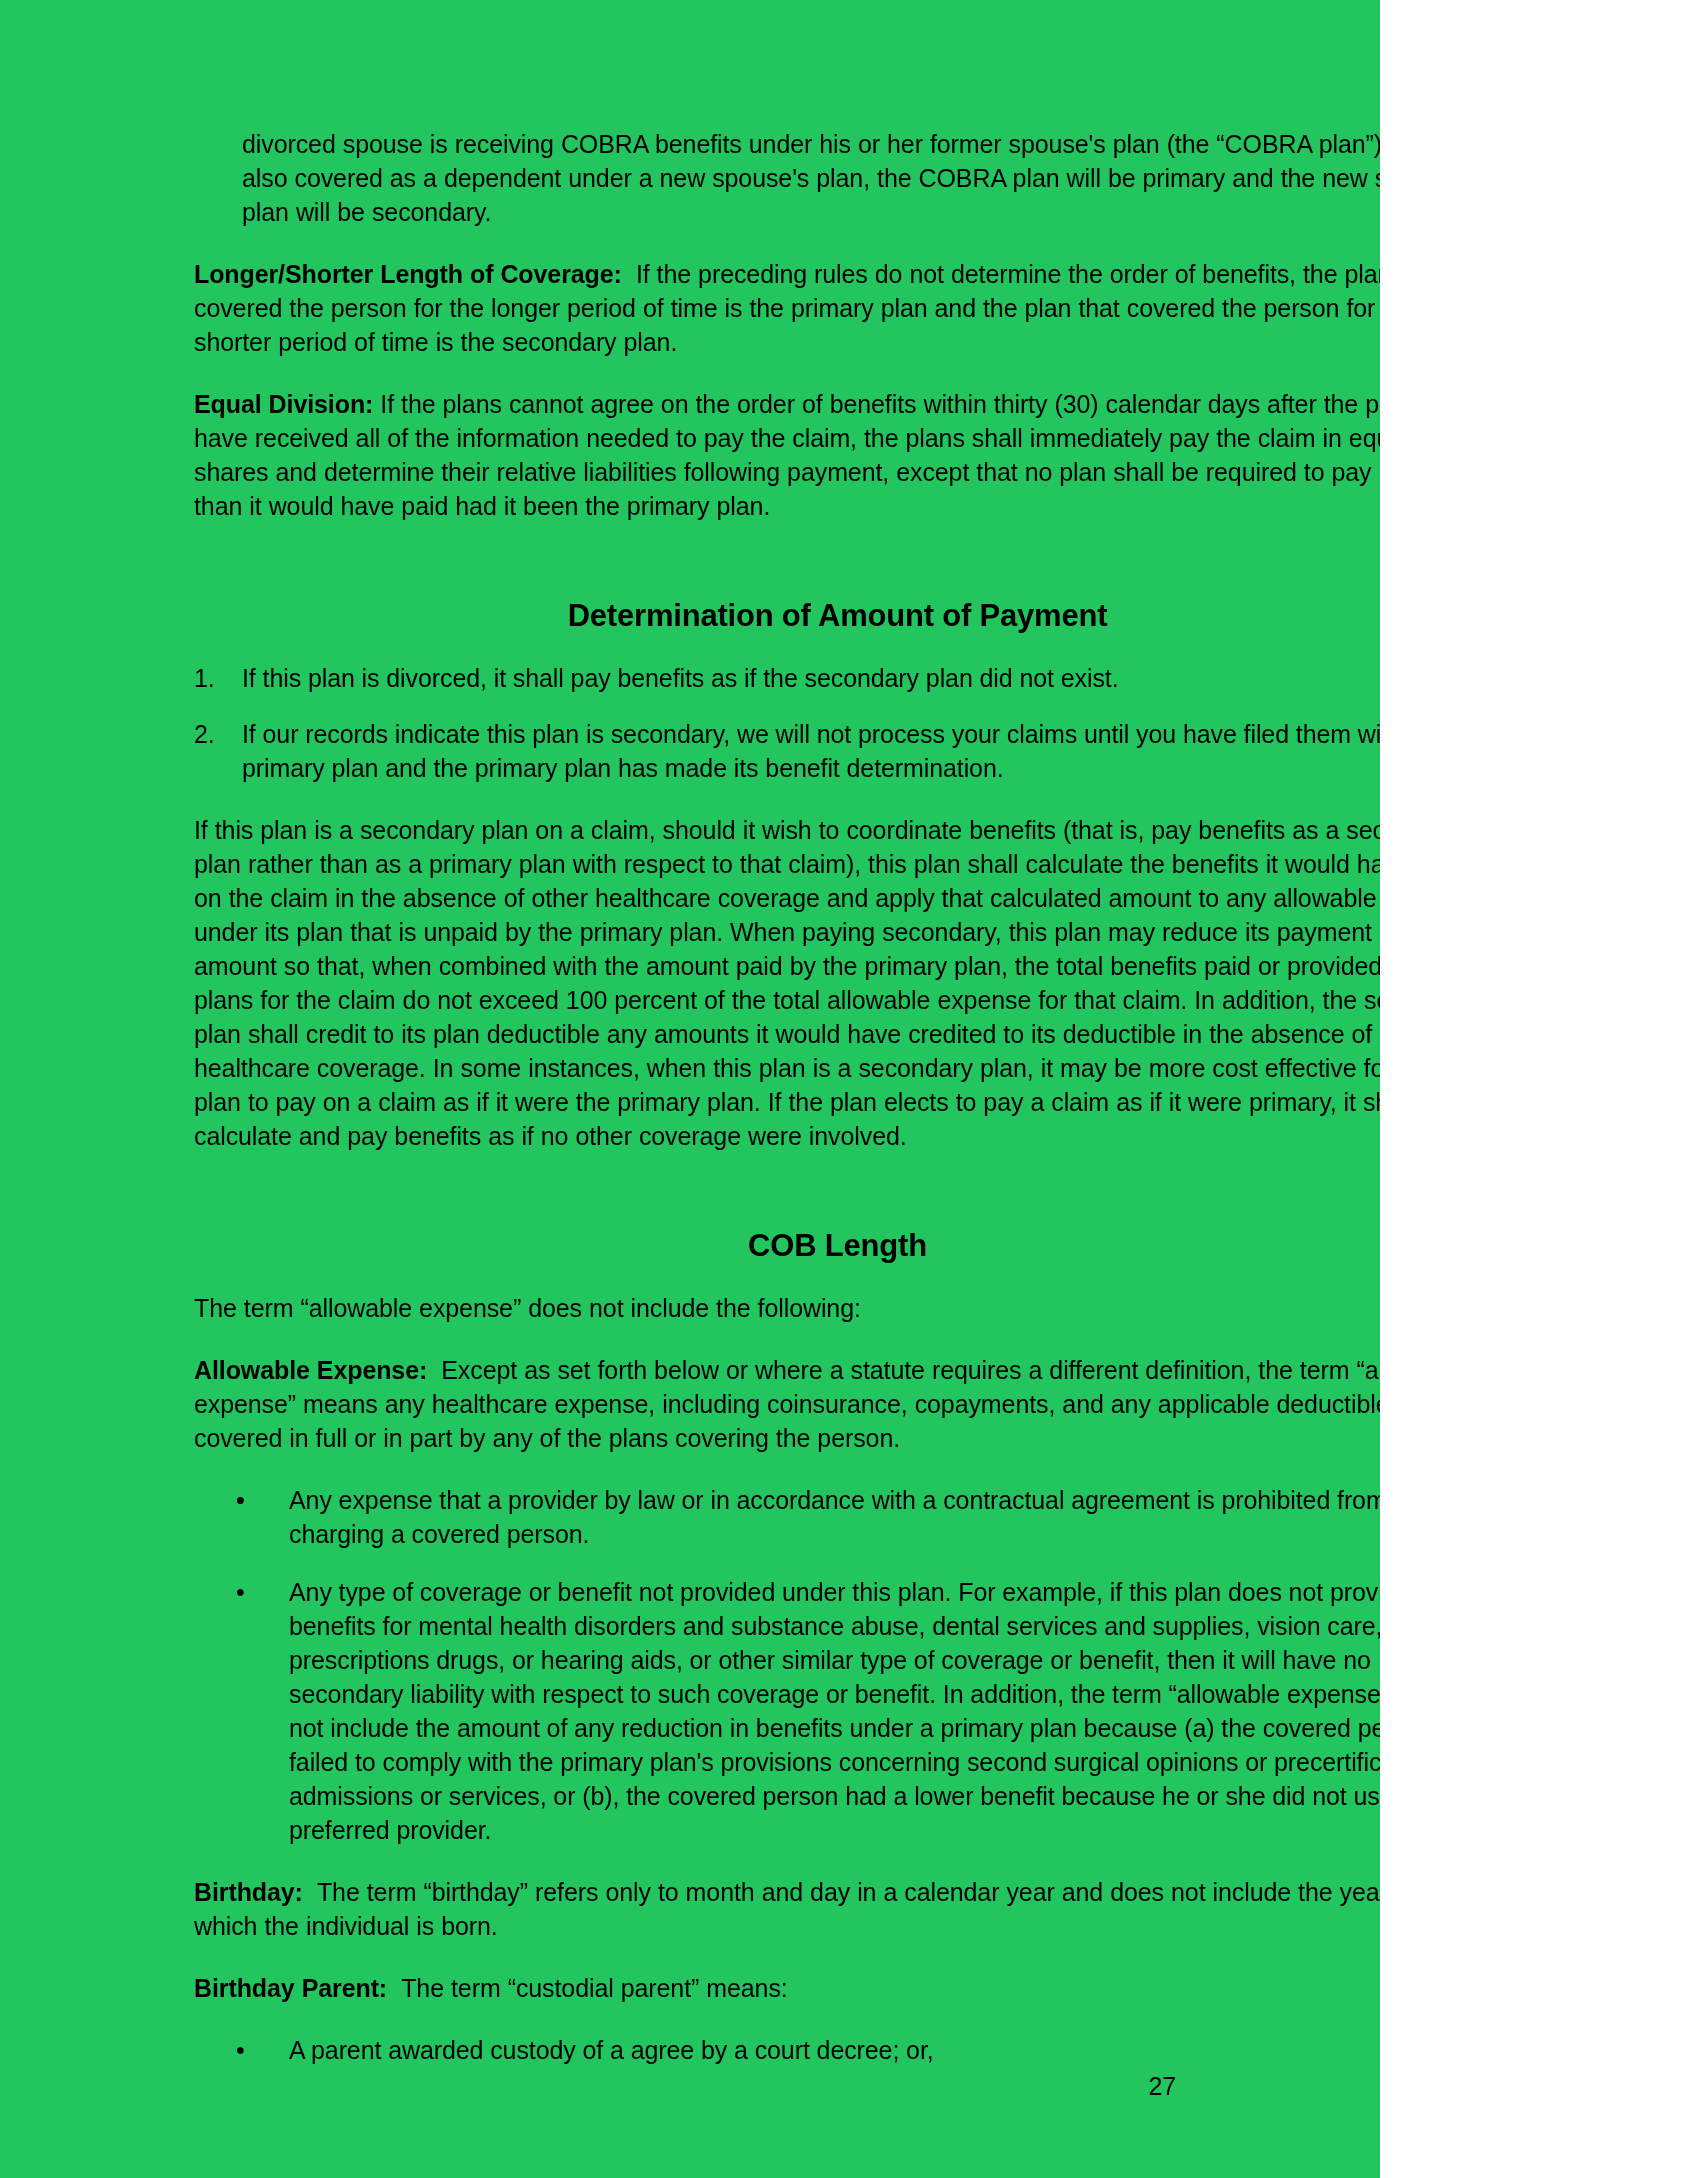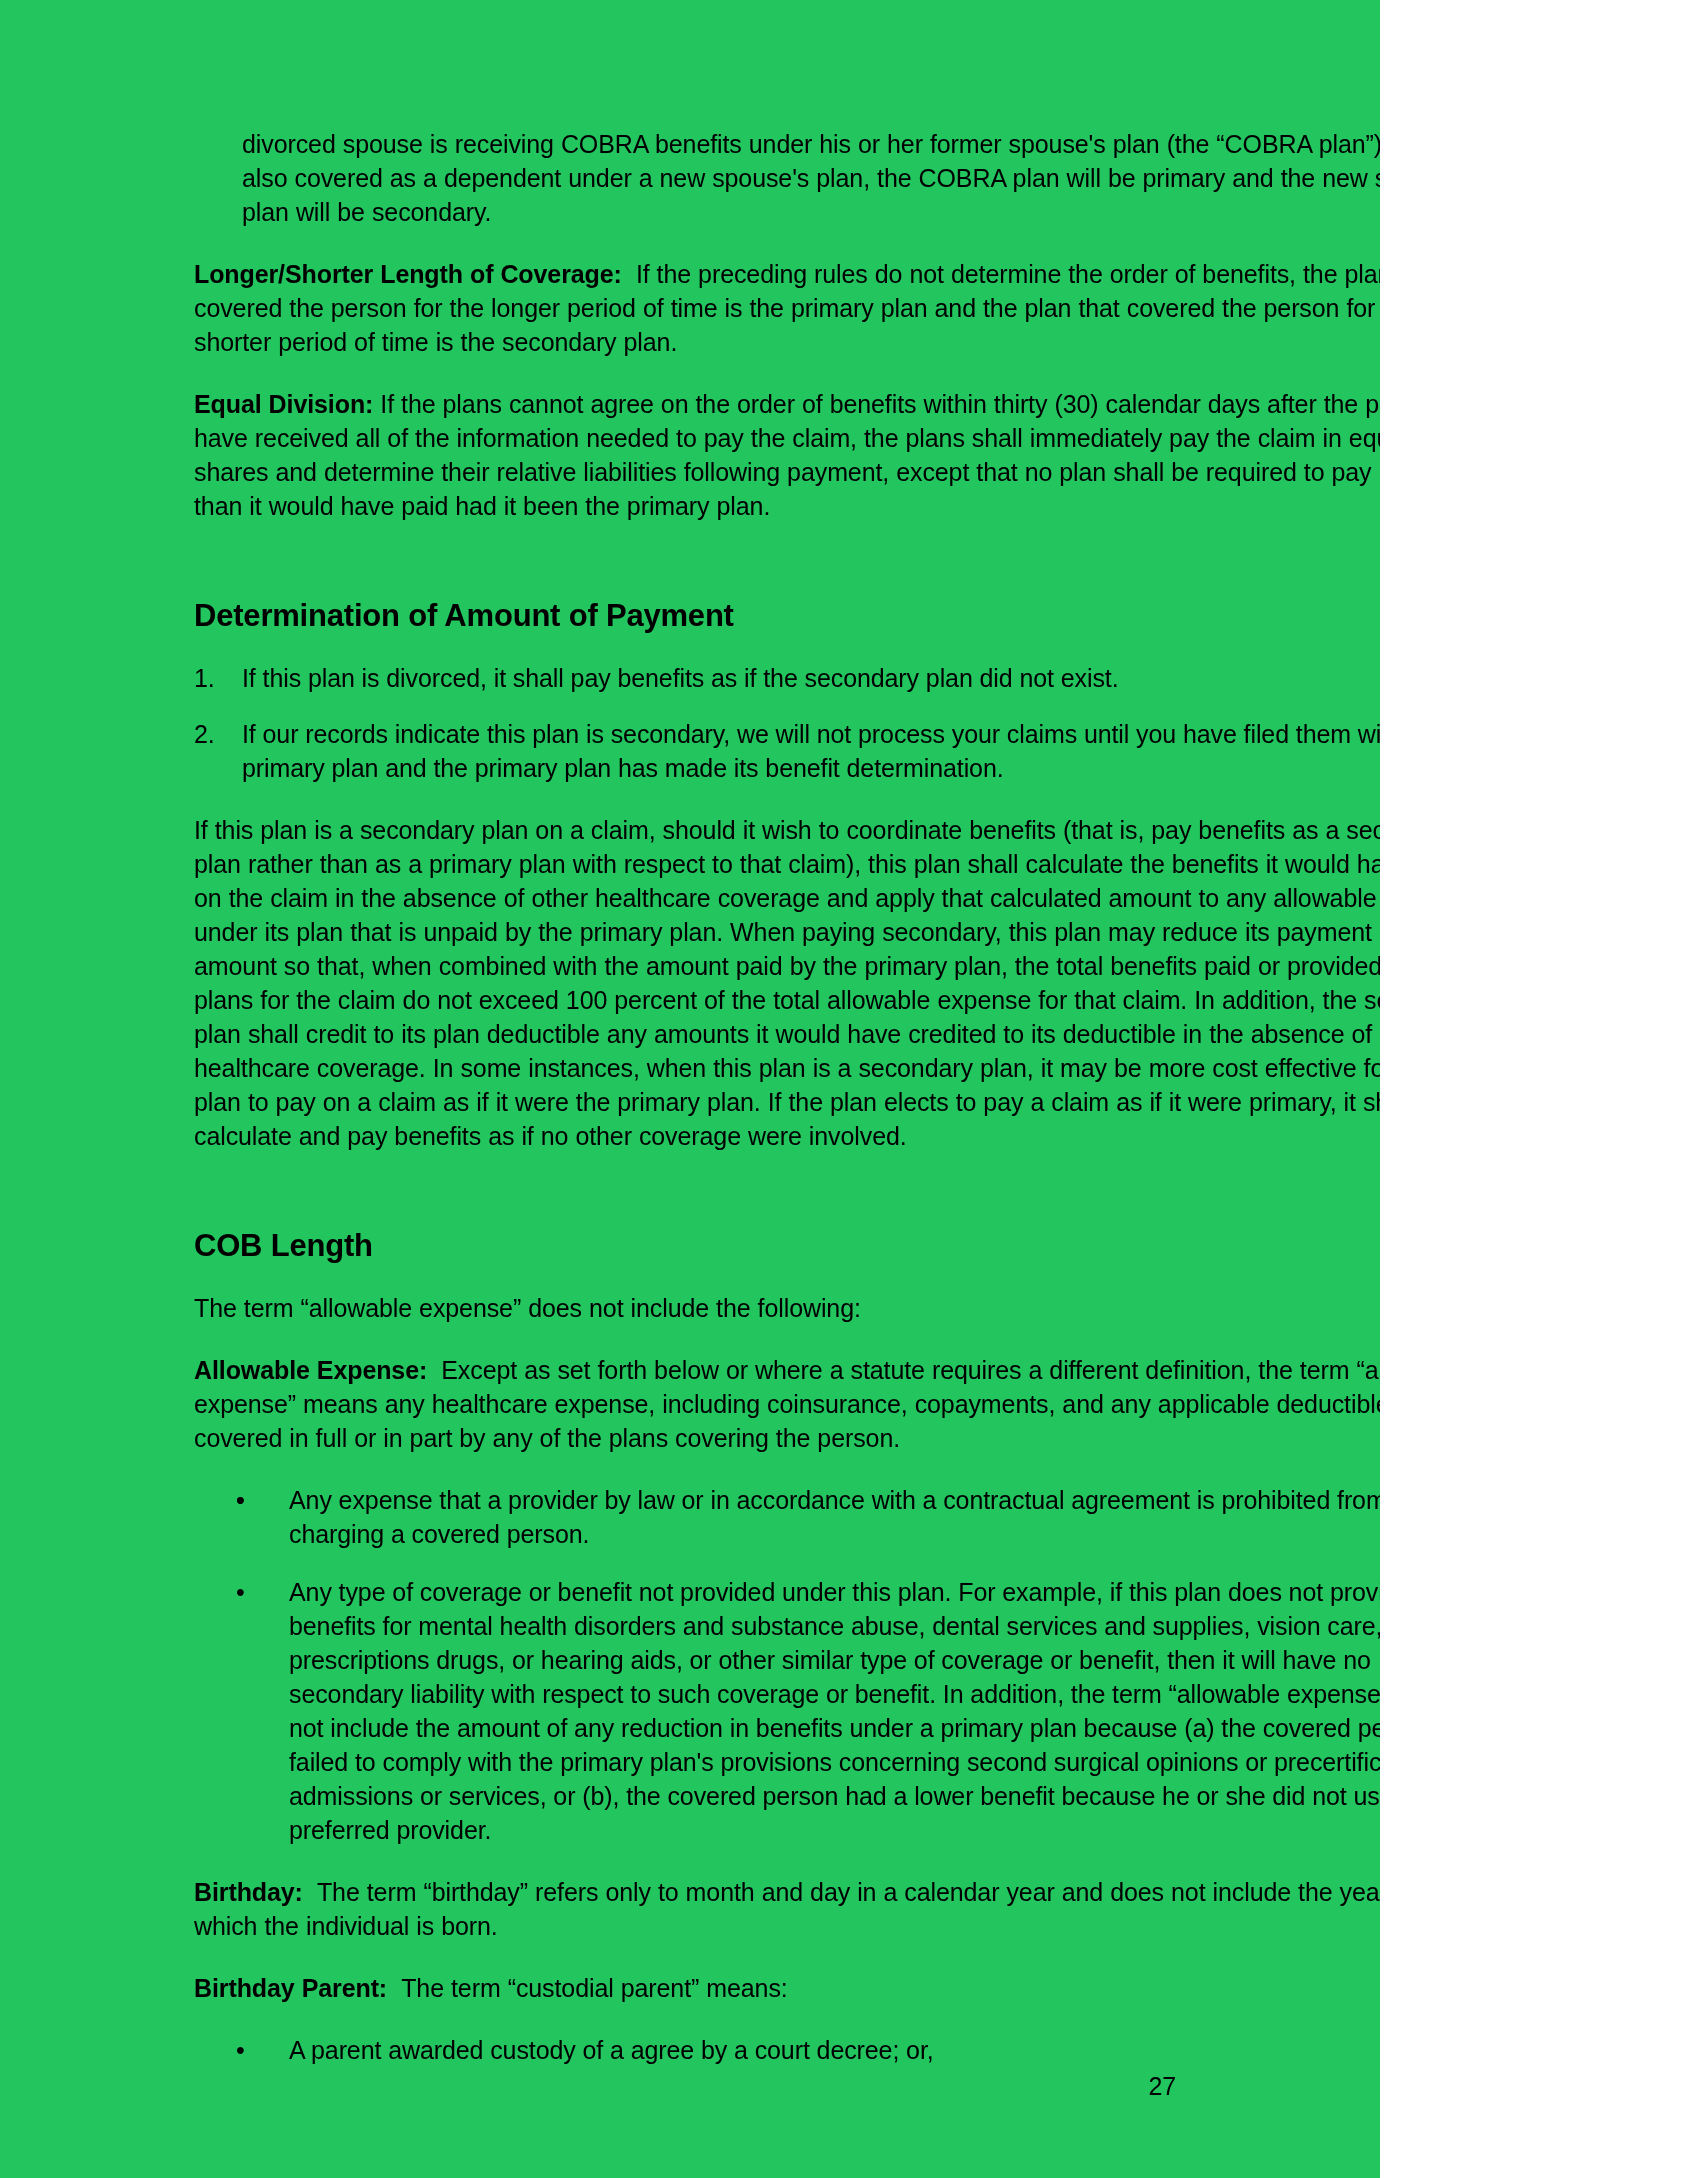--- a/index.html
+++ b/index.html
@@ -39,20 +39,21 @@
   }
   .lead {
     font-weight: bold;
   }
   h2.section-heading {
     margin: 0 0 26px 0;
     font-size: 31px;
     line-height: 38px;
     font-weight: bold;
     letter-spacing: -0.2px;
+    text-align: center;
   }
   .spacer-lg { height: 46px; }
 
   ol.num-list {
     margin: 0 0 28px 0;
     padding: 0;
     list-style: none;
   }
   ol.num-list > li {
     position: relative;

